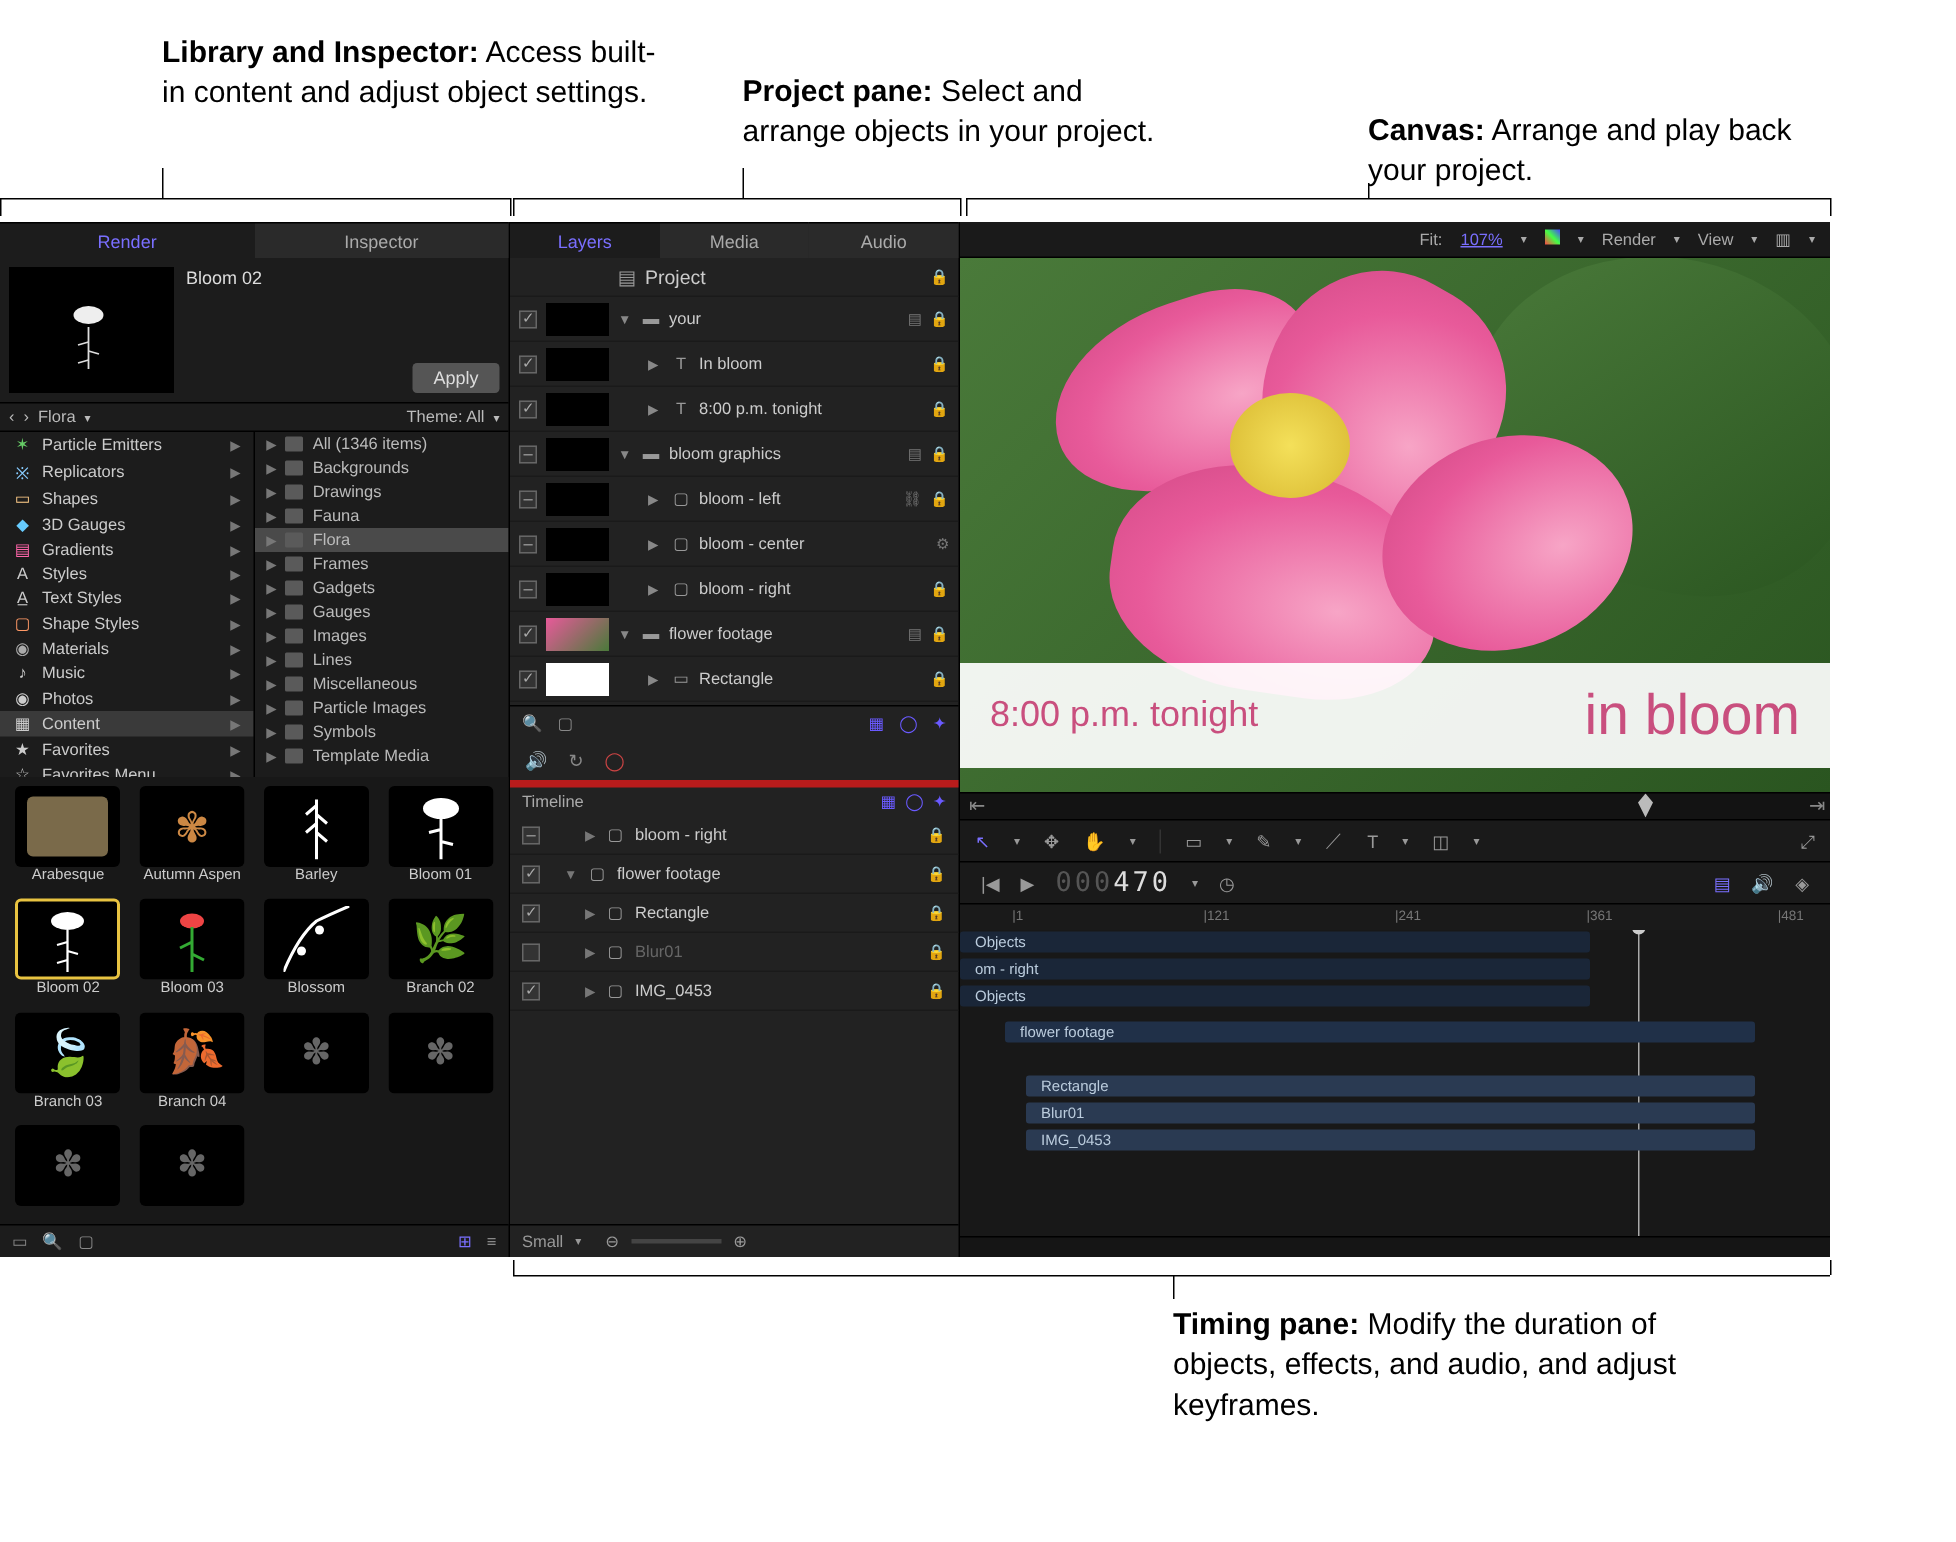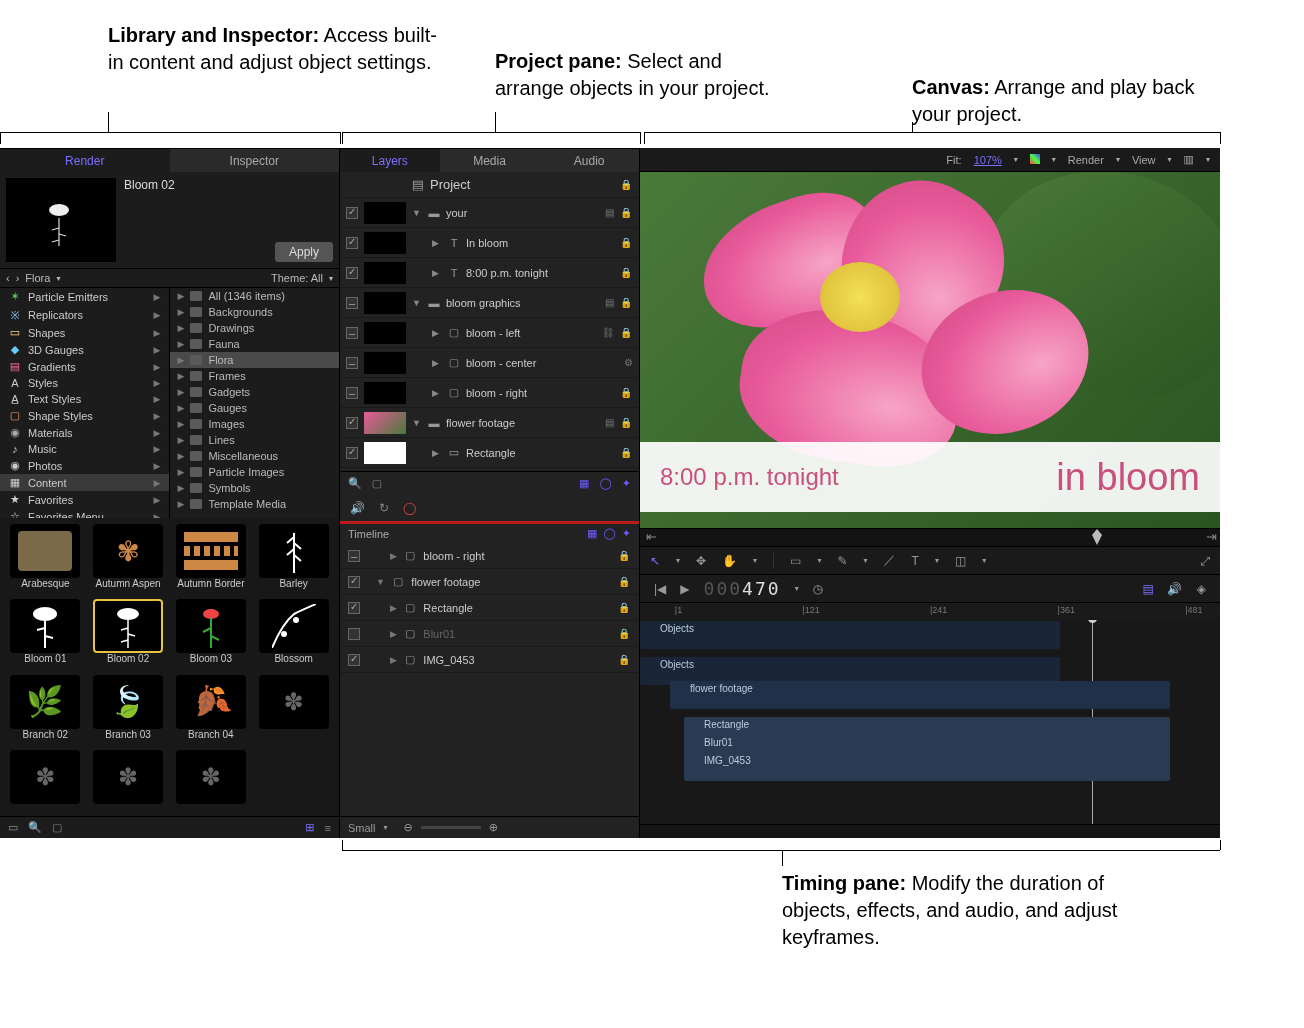--- a/index.html
+++ b/index.html
@@ -70,21 +70,21 @@
 .layer-row .thumb { width:42px; height:22px; background:#000; }
 .layer-row .indent { width:14px; }
 .layer-row .tw { color:#888; font-size:9px; width:10px;}
 .layer-row .icon-sm { width:12px; height:12px; display:flex; align-items:center; justify-content:center; color:#999;}
 .layer-row .label { color:#ccc; flex:1;}
 .layer-row .end-icons { display:flex; gap:6px; color:#777; font-size:10px;}
 .center-tools { height:24px; display:flex; align-items:center; padding:0 8px; gap:10px; font-size:11px; color:#888; border-top:1px solid #000;}
 .center-tools .spacer{flex:1;}
 .mask-icon { color:#6a5aff; }
 .timeline-audio { padding:6px 10px; display:flex; gap:14px; color:#888; font-size:12px; }
-.timeline-header { display:flex; align-items:center; padding:3px 8px; font-size:11px; color:#aaa; border-top:3px solid #b91c1c;}
+.timeline-header { display:flex; align-items:center; padding:3px 8px; font-size:11px; color:#aaa; border-top:5px solid #b91c1c;}
 .timeline-header .spacer{flex:1;}
 .tl-rows { flex:1; font-size:11px;}
 .tl-row { display:flex; align-items:center; height:26px; padding:0 8px; gap:8px; border-bottom:1px solid #1a1a1a;}
 .tl-row .chk { width:12px; height:12px; border:1px solid #666; background:#333; position:relative;}
 .tl-row .chk.on::after{content:"✓"; position:absolute; left:1px; top:-2px; font-size:10px; color:#aaa;}
 .tl-row.dim { color:#666;}
 .tl-bottom { height:22px; display:flex; align-items:center; padding:0 8px; gap:8px; font-size:11px; color:#999; border-top:1px solid #000;}
 
 .right { flex:1; display:flex; flex-direction:column; background:#1a1a1a;}
 .canvas-top { height:24px; display:flex; align-items:center; justify-content:flex-end; gap:12px; padding:0 10px; font-size:11px; color:#aaa; border-bottom:1px solid #000;}
@@ -101,21 +101,21 @@
 .canvas-tools .sep { width:1px; height:16px; background:#333;}
 .canvas-tools .spacer{flex:1;}
 .transport { height:28px; display:flex; align-items:center; gap:14px; padding:0 14px; color:#999; font-size:12px; border-top:1px solid #000;}
 .frame-counter { font-family:monospace; font-size:18px; letter-spacing:2px; color:#888;}
 .frame-counter .hl { color:#ddd;}
 .transport .spacer{flex:1;}
 .ruler { height:18px; background:#1a1a1a; position:relative; font-size:9px; color:#777; border-top:1px solid #000;}
 .ruler span { position:absolute; top:2px;}
 .tracks { flex:1; background:#181818; position:relative; font-size:10px; overflow:hidden;}
 .track { position:absolute; height:18px; left:0; right:10px;}
-.track .bar { position:absolute; height:28px; top:1px; background:#2a3a52; border-radius:2px; padding-left:20px; line-height:16px; color:#bcd;}
+.track .bar { position:absolute; height:14px; top:1px; background:#2a3a52; border-radius:2px; padding-left:10px; line-height:16px; color:#bcd;}
 .track .bar.dark { background:#1a2638;}
 .track .bar.group { background:#203048;}
 .playhead { position:absolute; top:0; bottom:0; width:1px; background:#aaa;}
 .playhead::before{content:""; position:absolute; top:-6px; left:-4px; width:9px; height:9px; background:#ccc; border-radius:50%;}
 .hscroll { height:14px; background:#151515; border-top:1px solid #000;}
 
 .sq { width:10px; height:10px; display:inline-block;}
 svg { display:block; }
 </style>
 </head>
@@ -339,26 +339,20 @@
           <span>Arabesque</span>
         </div>
         <div class="grid-item">
           <div class="thumb">
             <div style="color:#c84;font-size:28px;">✾</div>
           </div>
           <span>Autumn Aspen</span>
         </div>
         <div class="grid-item">
           <div class="thumb">
-            <div style="width:54px;height:10px;background:repeating-linear-gradient(90deg,#c84,#c84 6px,#000 6px,#000 10px);box-shadow:0 14px 0 #c84, 0 -14px 0 #c84;"></div>
-          </div>
-          <span>Autumn Border</span>
-        </div>
-        <div class="grid-item">
-          <div class="thumb">
             <svg width="30" height="44">
               <path d="M15 44 L15 4 M15 8 L8 14 M15 14 L22 20 M15 20 L8 26 M15 26 L22 32" stroke="#fff" stroke-width="2" fill="none"></path>
             </svg>
           </div>
           <span>Barley</span>
         </div>
         <div class="grid-item">
           <div class="thumb">
             <svg width="40" height="44">
               <ellipse cx="20" cy="10" rx="12" ry="7" fill="#fff"></ellipse>
@@ -731,20 +725,23 @@
         <span style="left: 28%;">|121</span>
         <span style="left: 50%;">|241</span>
         <span style="left: 72%;">|361</span>
         <span style="left: 94%;">|481</span>
       </div>
     <div class="tracks" id="tracks">
       <div class="playhead" id="playhead" style="left: 78%;"></div>
     <div class="track" style="top: 0px;">
           <div class="bar dark" style="left:0px;width:420px;"><span>Objects</span></div>
         </div>
+        <div class="track" style="top: 18px;">
+          <div class="bar dark" style="left:0px;width:420px;"><span>om - right</span></div>
+        </div>
         <div class="track" style="top: 36px;">
           <div class="bar dark" style="left:0px;width:420px;"><span>Objects</span></div>
         </div>
         <div class="track" style="top: 60px;">
           <div class="bar group" style="left:30px;width:500px;"><span>flower footage</span></div>
         </div>
         <div class="track" style="top: 96px;">
           <div class="bar " style="left:44px;width:486px;"><span>Rectangle</span></div>
         </div>
         <div class="track" style="top: 114px;">

